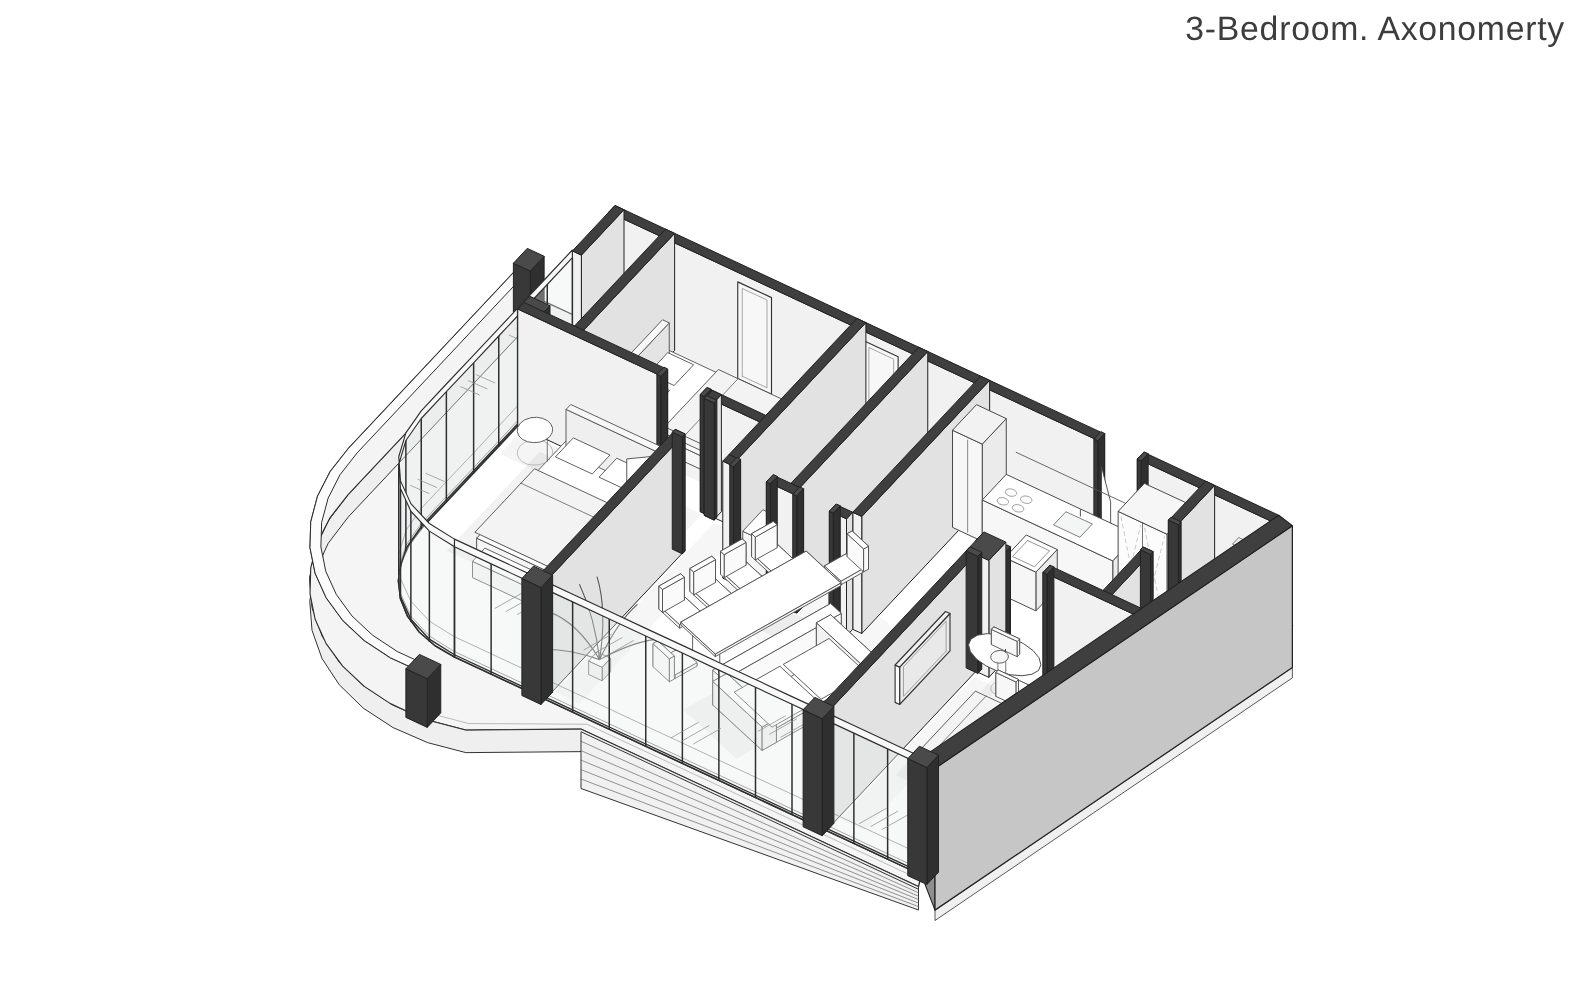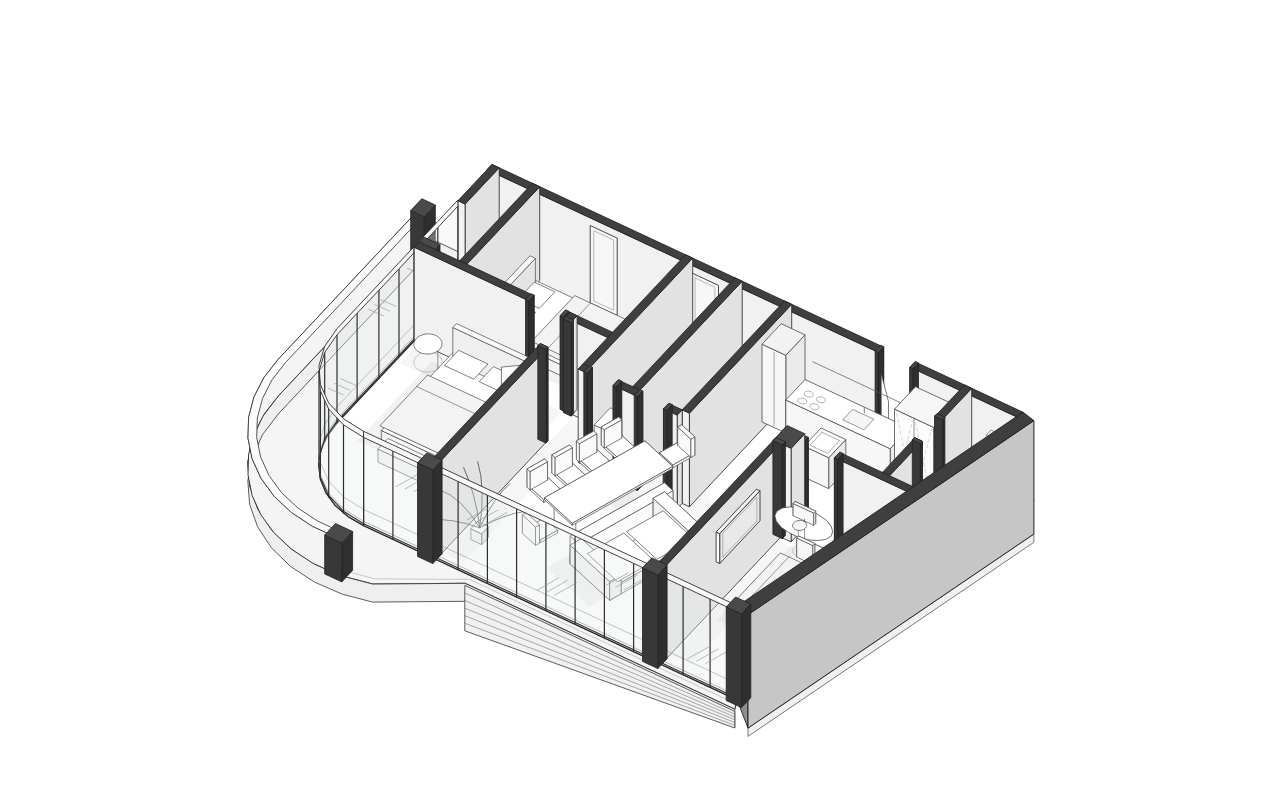--- a/index.html
+++ b/index.html
@@ -6,20 +6,21 @@
   .canvas{position:relative;width:1266px;height:802px;background:#fff;overflow:hidden;
           font-family:"Liberation Sans",sans-serif;}
   .title{position:absolute;top:8px;right:14px;font-size:27px;font-weight:300;
          letter-spacing:.6px;color:#3d3d3d;white-space:nowrap;}
   #draw,svg{position:absolute;left:0;top:0;width:1266px;height:802px;}
 </style>
 </head>
 <body>
 
 <div class="canvas">
+  <div class="title">3-Bedroom. Axonomerty</div>
   <div id="draw">
       <svg viewBox="0 0 1266 802" xmlns="http://www.w3.org/2000/svg">
         <g>
           <path d="M427.3,237.3L278.5,395.7L262.5,416.7L252.1,439.3L247.8,462.7L249.6,486.2L257.6,508.8L271.4,529.8L290.6,548.5L314.5,564.1L342.1,576.1L372.7,584.1L464.8,583.3L734.8,709.3L737.1,699.9L363.6,525.6L348.1,516.6L335.4,505.6L326.0,492.9L320.4,479.0L318.7,464.6L321.0,450.0L327.2,436.0L337.0,423.0L485.8,264.6Z" fill="#f5f5f5" stroke="#2e2e2e" stroke-width="1.1" stroke-linejoin="round"></path>
           <path d="M433.6,240.2L284.8,398.6L269.5,418.7L259.5,440.3L255.4,462.8L257.2,485.2L264.8,506.8L278.0,526.9L296.4,544.7L319.2,559.6L345.6,571.1L374.8,578.8L469.7,579.4L738.8,705.0" fill="none" stroke="#999" stroke-width="0.5" stroke-linecap="round"></path>
           <path d="M427.3,237.3L278.5,395.7L262.5,416.7L252.1,439.3L247.8,462.7L249.6,486.2L257.6,508.8L271.4,529.8L290.6,548.5L314.5,564.1L342.1,576.1L372.7,584.1L464.8,583.3L734.8,709.3L734.8,727.3L464.8,601.3L372.7,602.1L342.1,594.1L314.5,582.1L290.6,566.5L271.4,547.8L257.6,526.8L249.6,504.2L247.8,480.7L252.1,457.3L262.5,434.7L278.5,413.7L427.3,255.3Z" fill="#efefef" stroke="#333" stroke-width="0.8" stroke-linejoin="round"></path>
           <path d="M422.6,205.5L278.5,359.0L264.1,377.3L254.0,397.0L248.6,417.5L248.0,438.2L252.1,458.6L260.9,478.1L274.1,496.2L291.4,512.4L312.3,526.2L336.2,537.2L336.2,574.0L312.3,562.9L291.4,549.1L274.1,532.9L260.9,514.9L252.1,495.4L248.0,475.0L248.6,454.2L254.0,433.7L264.1,414.1L278.5,395.7L422.6,242.3Z" fill="#f4f4f4" stroke="#2e2e2e" stroke-width="0.9" stroke-linejoin="round"></path>
           <path d="M422.6,205.5L278.5,359.0L264.1,377.3L254.0,397.0L248.6,417.5L248.0,438.2L252.1,458.6L260.9,478.1L274.1,496.2L291.4,512.4L312.3,526.2L336.2,537.2L340.5,531.7L317.8,521.2L298.0,508.1L281.5,492.7L269.0,475.5L260.6,457.0L256.7,437.6L257.3,417.9L262.5,398.5L272.0,379.8L285.7,362.3L429.8,208.9Z" fill="#fcfcfc" stroke="#2e2e2e" stroke-width="0.8" stroke-linejoin="round"></path>
           <path d="M435.3,243.9L424.2,255.8L424.2,216.9L435.3,205.0Z" fill="#2f2f2f" stroke="#222" stroke-width="0.8" stroke-linejoin="round"></path>
           <path d="M410.7,249.5L424.2,255.8L424.2,216.9L410.7,210.6Z" fill="#383838" stroke="#222" stroke-width="0.8" stroke-linejoin="round"></path>

